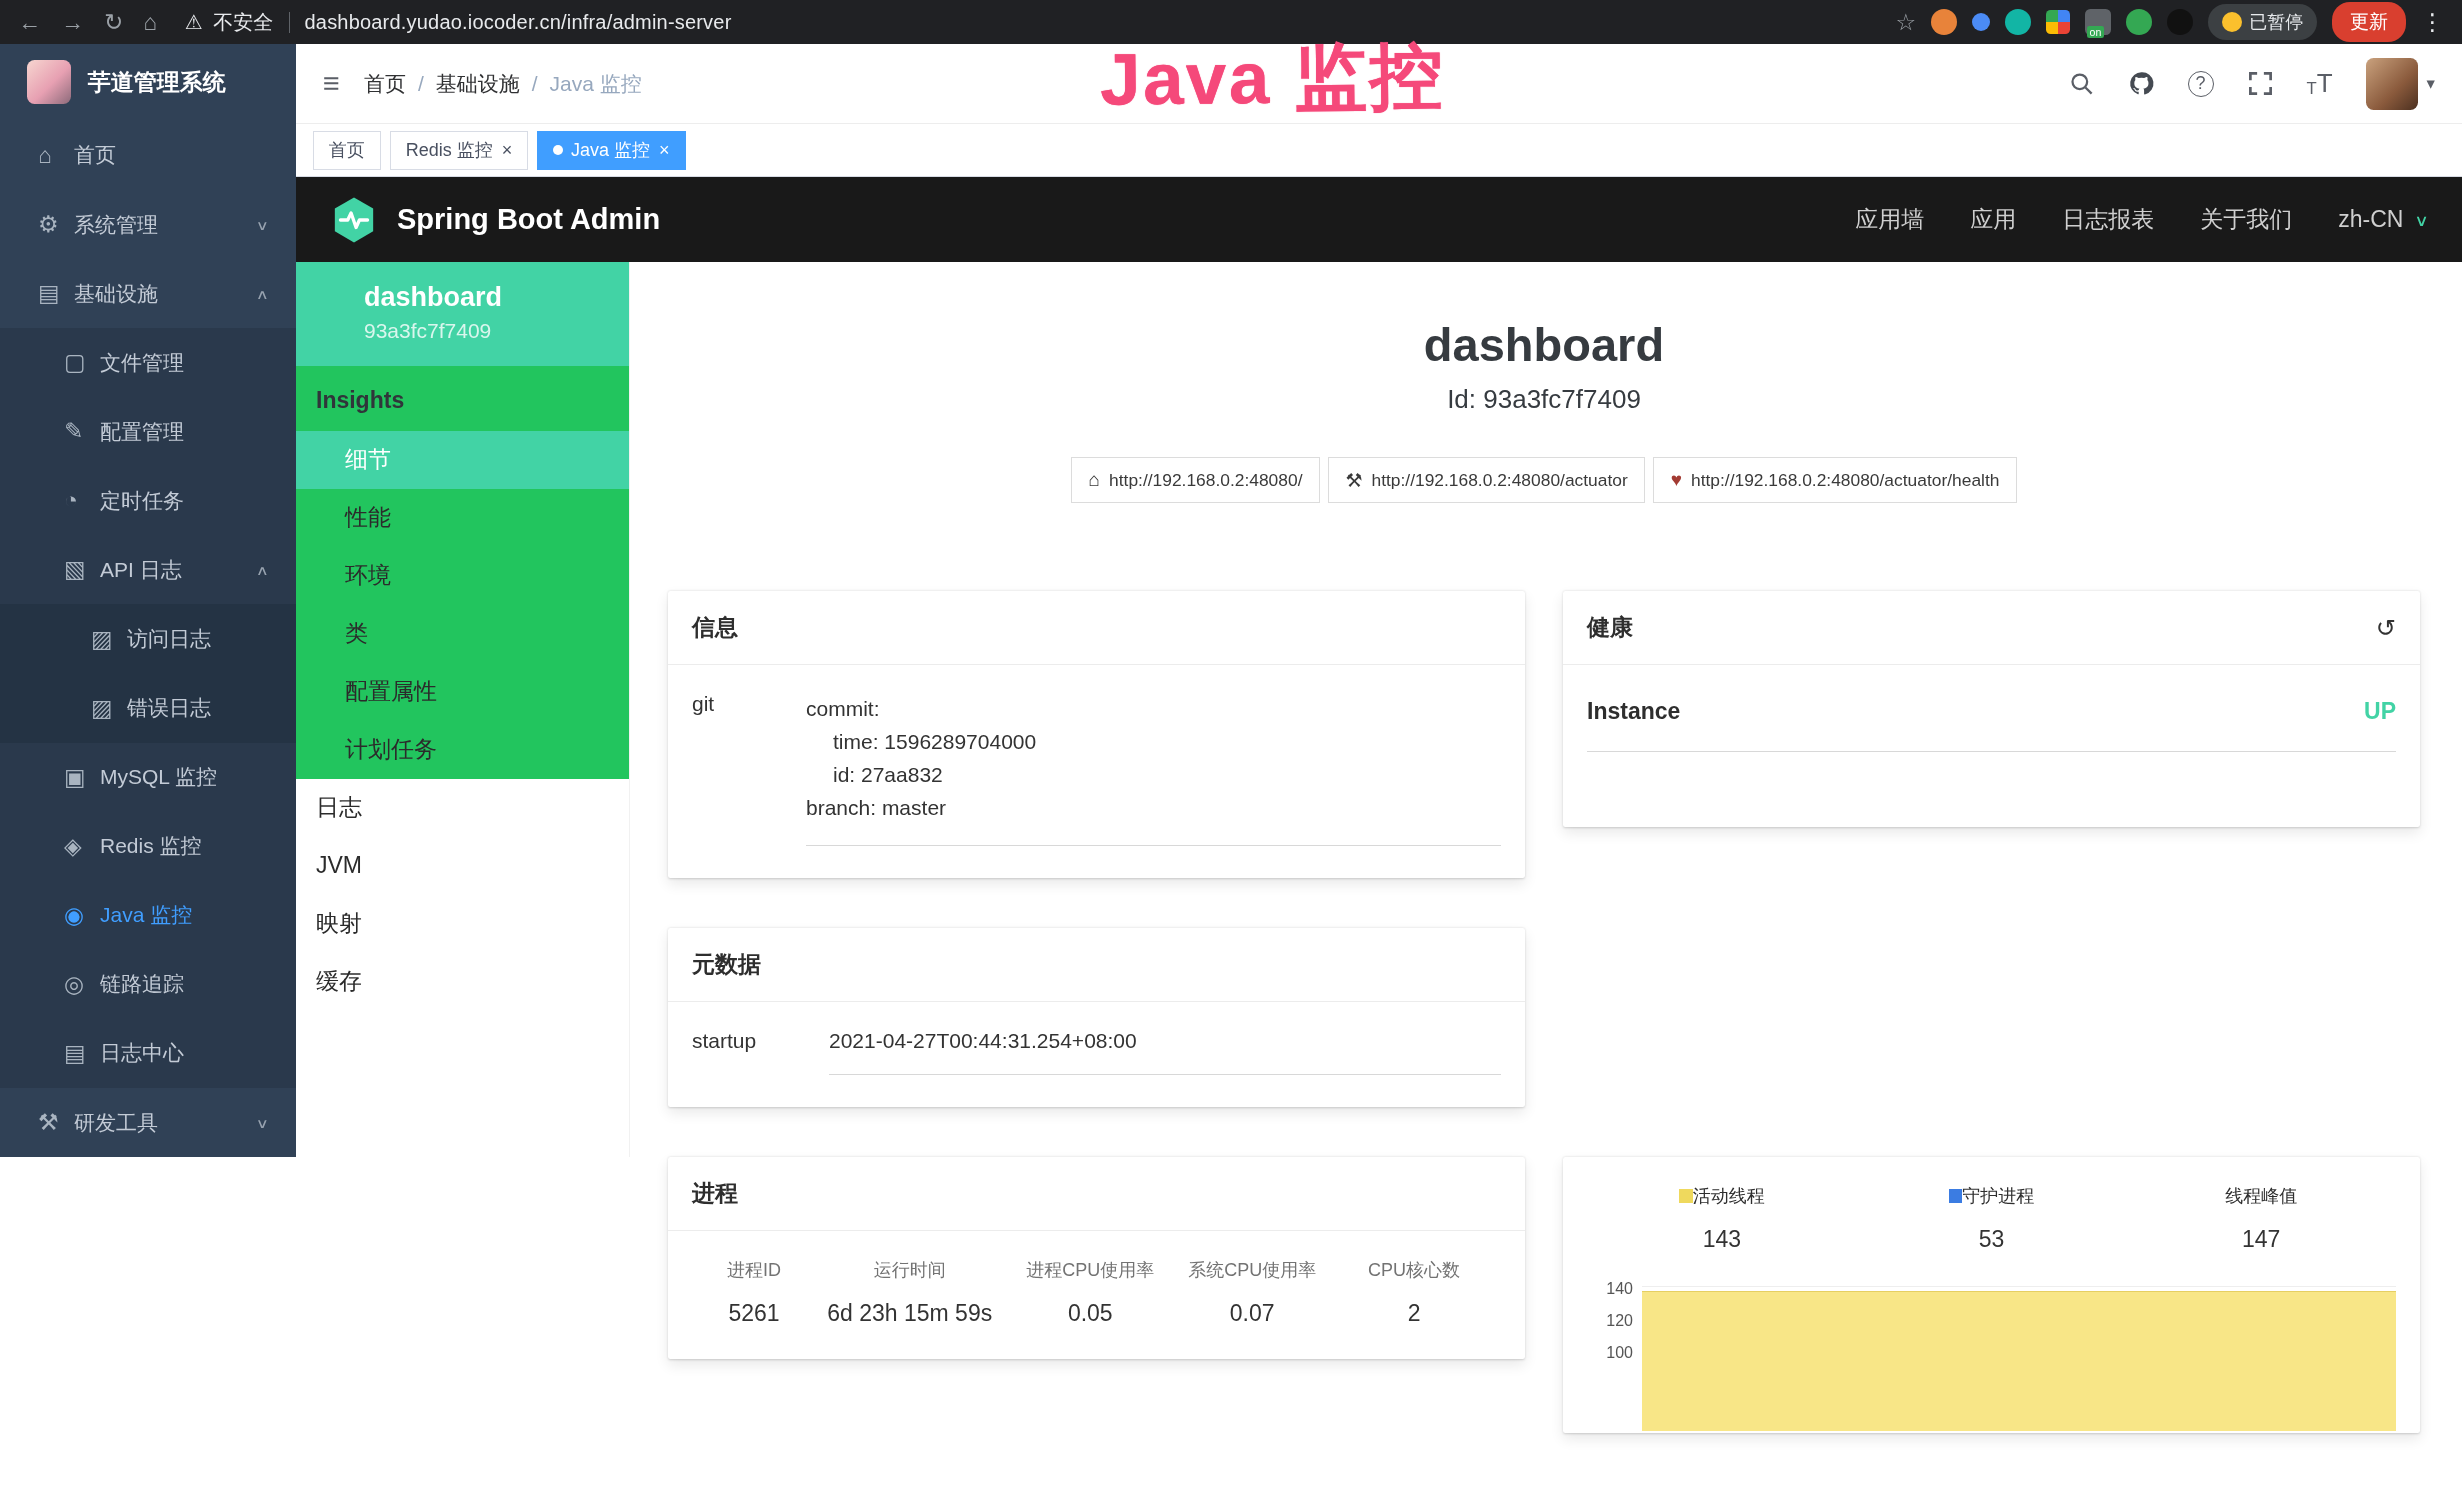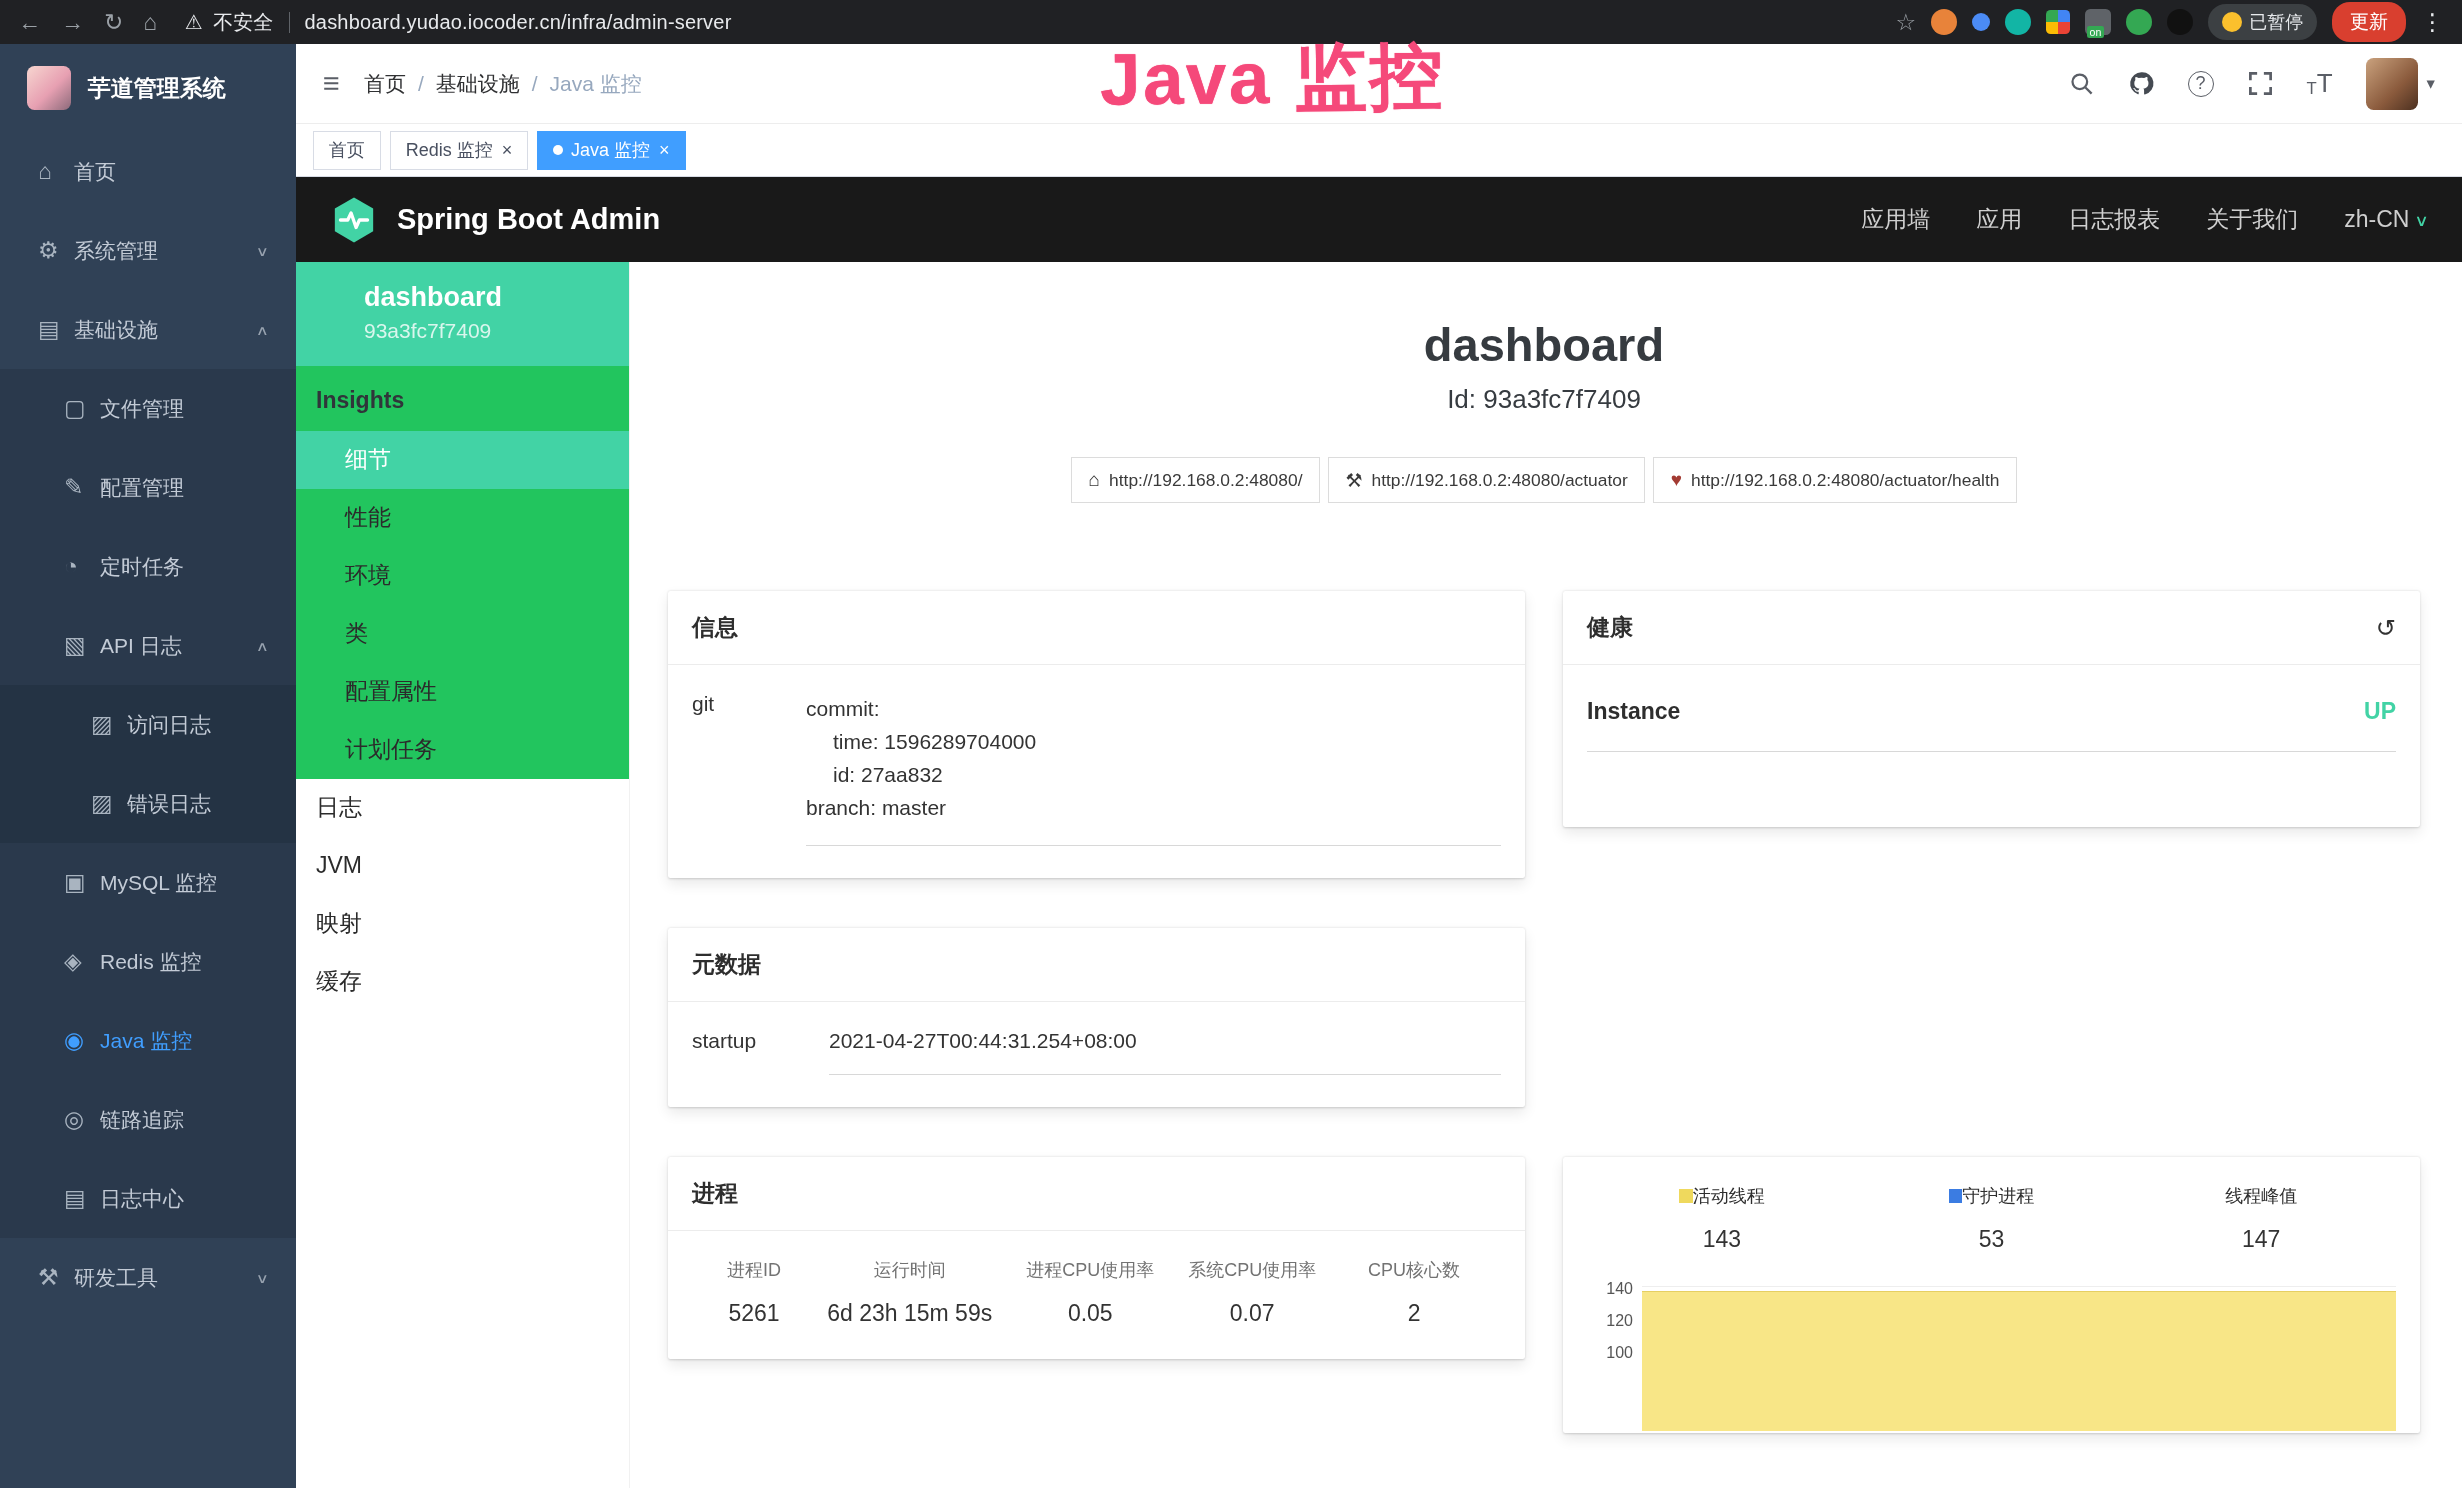--- a/index.html
+++ b/index.html
@@ -19,21 +19,21 @@
   .ext-sq { width:26px; height:26px; border-radius:5.3px; position:relative; background:#5f6368; }
   .ext-grid { width:24px; height:24px; border-radius:4.6px;
     background:conic-gradient(#4285f4 0 25%, #ea4335 0 50%, #fbbc05 0 75%, #34a853 0); }
   .on-badge { position:absolute; bottom:-3px; left:1.5px; background:#34a853; color:#fff; font-size:10.6px; line-height:12px; padding:0 3px; border-radius:2.3px; }
   .pill { display:flex; align-items:center; gap:7.6px; background:#3c4043; border-radius:18px; padding:6px 13.7px; font-size:18px; color:#e8eaed; }
   .smiley { width:20px; height:20px; border-radius:50%; background:#fbc02d; }
   .update-btn { background:#d93f2f; color:#fff; font-size:19px; border-radius:18px; padding:6.8px 18px; cursor:pointer; }
   .kebab { color:#e8eaed; font-size:23px; cursor:pointer; }
 
   
-  .app { display:flex; height:1445px; }
+  .app { display:flex; height:1113px; }
 
   
   .admin-side { width:296px; flex:none; background:#304156; color:#c3cbd6; display:flex; flex-direction:column; }
   .logo-row { height:88px; display:flex; align-items:center; gap:16.7px; padding-left:27px; }
   .logo-avatar { width:44px; height:44px; border-radius:7.6px; background:linear-gradient(135deg,#f7d6d0,#e7a0b2 55%,#8c6a7a); }
   .logo-title { color:#fff; font-size:23px; font-weight:700; }
   .m-item { position:relative; display:flex; align-items:center; height:79px; padding-left:38px; font-size:21px; cursor:pointer; }
   .m-item .mi { width:36px; flex:none; font-size:23px; color:#a9b4c0; }
   .m-item .chev { position:absolute; right:27px; font-size:18px; color:#97a2af; transform:scaleY(.75); }
   .m-item.lvl1 { padding-left:64px; background:#2a394c; }
@@ -65,21 +65,21 @@
   .tab.active { background:#409eff; border-color:#409eff; color:#fff; }
   .tab.active .dot { display:inline-block; }
   .tab .x { font-size:18px; margin-left:1.5px; }
 
   
   .sba-nav { height:85px; background:#191919; display:flex; align-items:center; padding:0 33px; }
   .brand { display:flex; align-items:center; gap:18px; color:#fff; font-size:29px; font-weight:700; }
   .brand svg { width:50px; height:50px; display:block; }
   .nav-links { margin-left:auto; display:flex; align-items:center; gap:46px; font-size:23px; color:#cfcfcf; }
   .nav-link { cursor:pointer; }
-  .locale { display:flex; align-items:center; gap:5px; cursor:pointer; }
+  .locale { display:flex; align-items:center; gap:11px; cursor:pointer; }
   .locale .chev { color:#42d3a5; font-size:20px; transform:scaleY(.8); }
 
   
   .sba-body { flex:1; display:flex; background:#fff; min-height:0; }
   .sba-side { width:334px; flex:none; display:flex; flex-direction:column; border-right:0.8px solid #f1f1f1; }
   .inst-head { background:#42d3a5; color:#fff; padding:20px 15px 23px 68px; cursor:pointer; }
   .inst-name { font-size:27px; font-weight:700; }
   .inst-id { font-size:21px; opacity:.8; margin-top:6px; }
   .insights { background:#22c55e; }
   .group-label { font-size:23px; color:#30353a; font-weight:600; padding:21px 20px 16.7px; }

